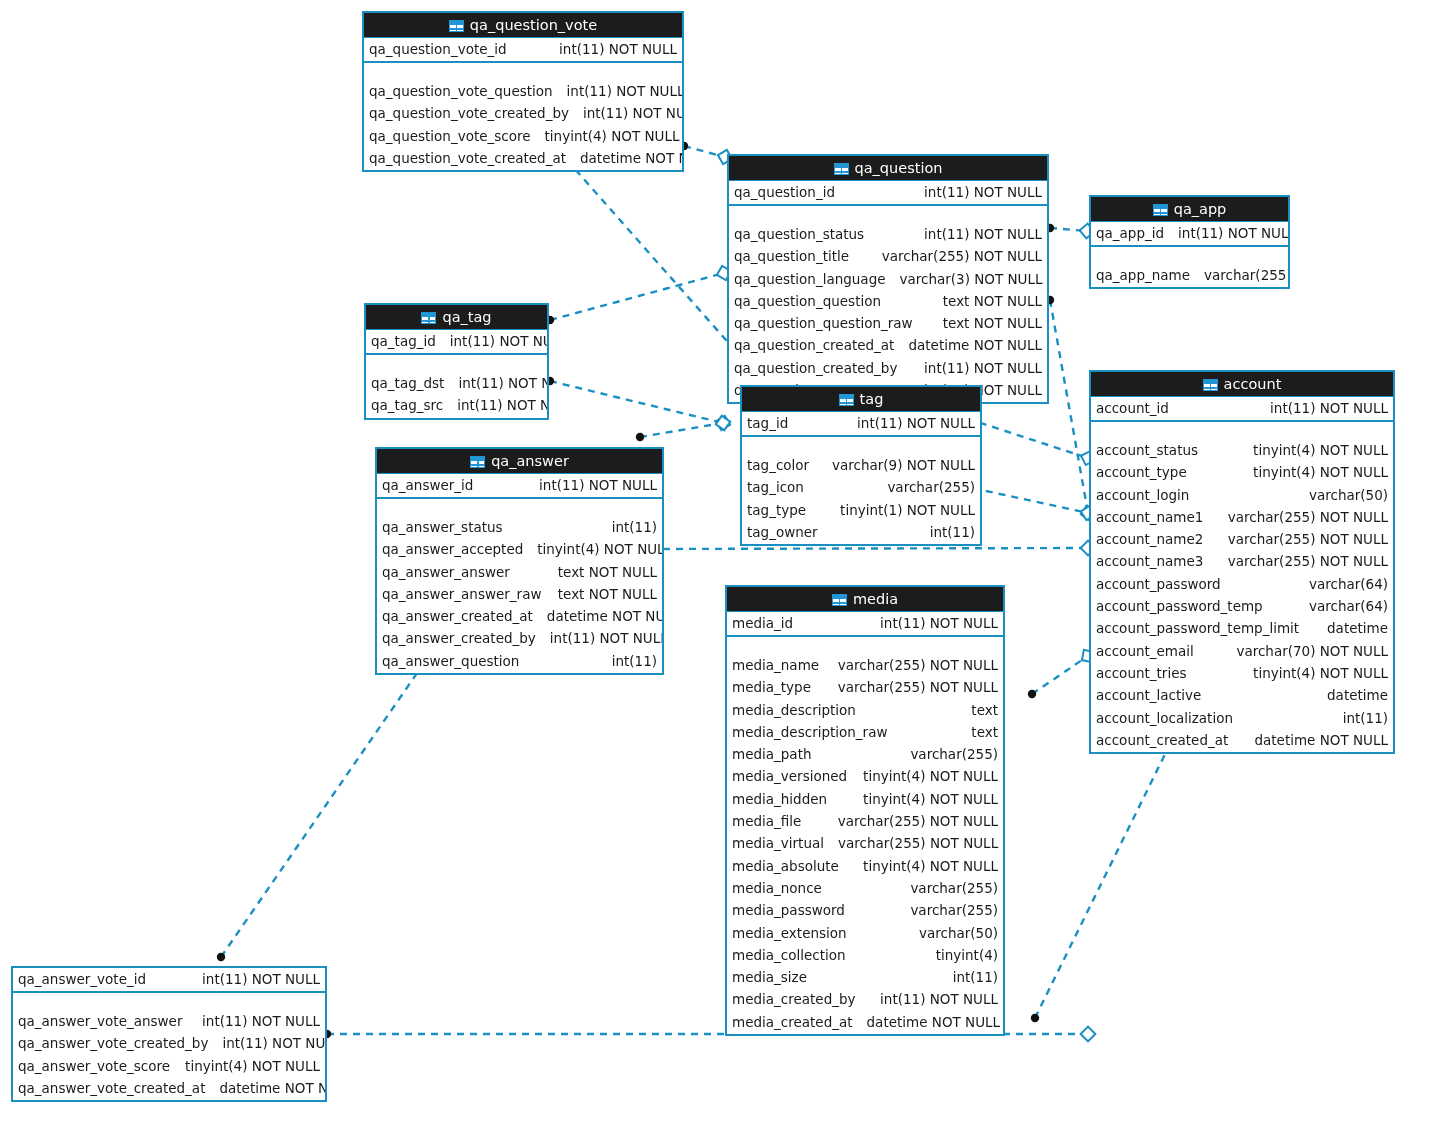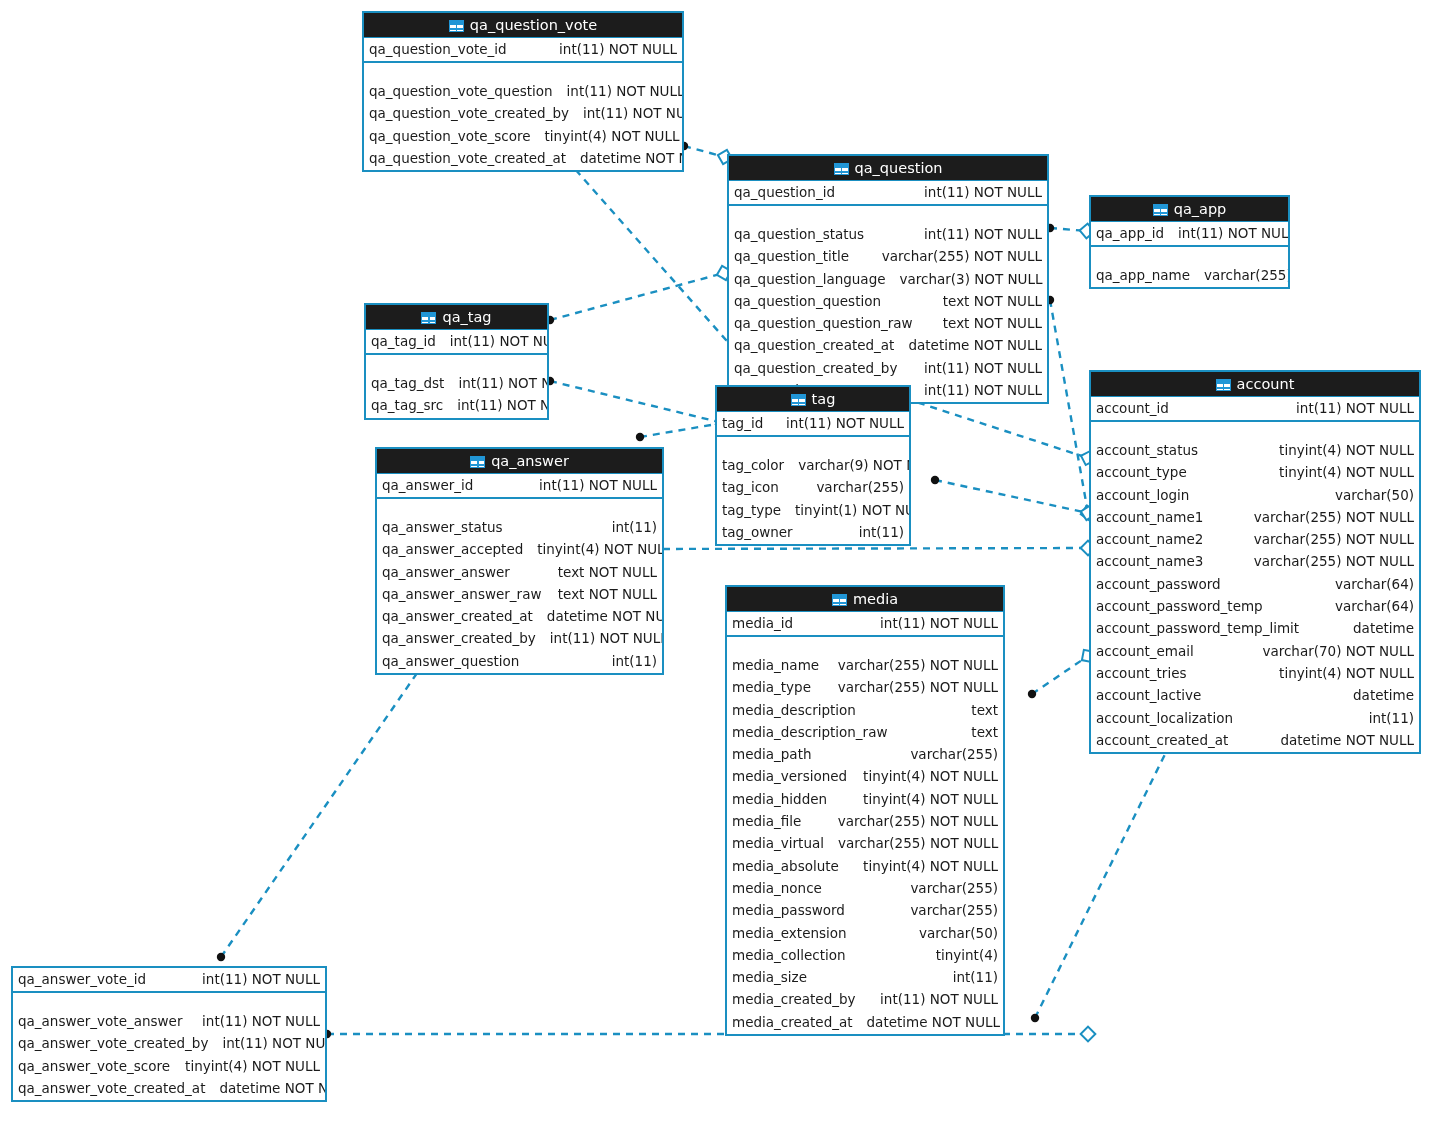--- a/index.html
+++ b/index.html
@@ -248,21 +248,21 @@
         <div class="row">
           <span class="cname">qa_tag_dst</span>
           <span class="ctype">int(11) NOT NULL</span>
         </div>
         <div class="row">
           <span class="cname">qa_tag_src</span>
           <span class="ctype">int(11) NOT NULL</span>
         </div>
       </div>
     </div>
-    <div class="table-box" style="left: 1089px; top: 370px; width: 332px;">
+    <div class="table-box" style="left: 1089px; top: 370px; width: 306px;">
       <div class="tbl-header"><span class="hdr-inner">
           <span class="tbl-icon">
             <i class="bar"></i>
             <i class="v"></i>
             <i class="h"></i>
           </span>
           <span>account</span>
         </span></div>
       <div class="row pk-row">
         <span class="cname">account_id</span>
@@ -320,21 +320,21 @@
         <div class="row">
           <span class="cname">account_localization</span>
           <span class="ctype">int(11)</span>
         </div>
         <div class="row">
           <span class="cname">account_created_at</span>
           <span class="ctype">datetime NOT NULL</span>
         </div>
       </div>
     </div>
-    <div class="table-box" style="left: 715px; top: 385px; width: 196px;">
+    <div class="table-box" style="left: 740px; top: 385px; width: 242px;">
       <div class="tbl-header"><span class="hdr-inner">
           <span class="tbl-icon">
             <i class="bar"></i>
             <i class="v"></i>
             <i class="h"></i>
           </span>
           <span>tag</span>
         </span></div>
       <div class="row pk-row">
         <span class="cname">tag_id</span>

